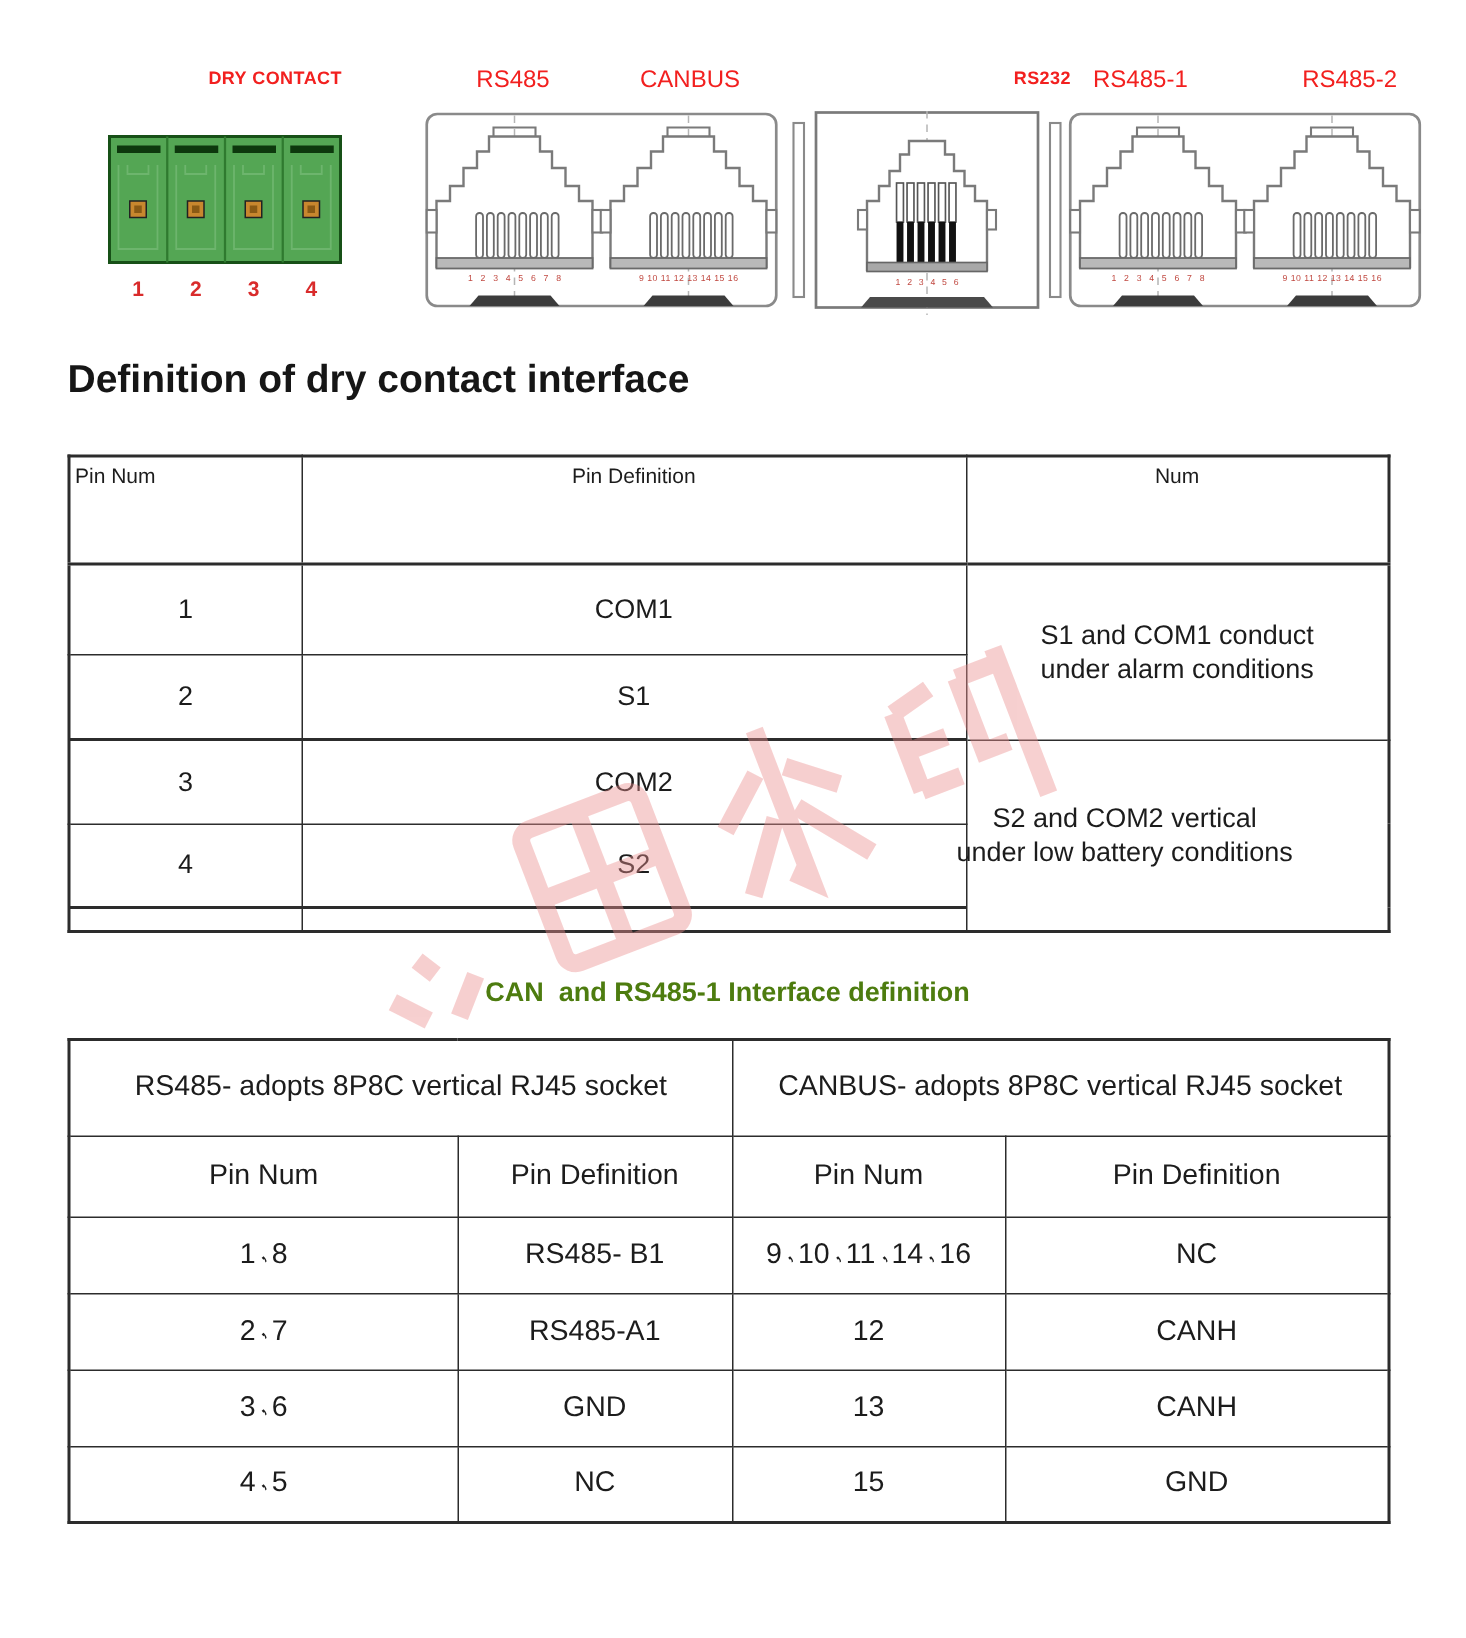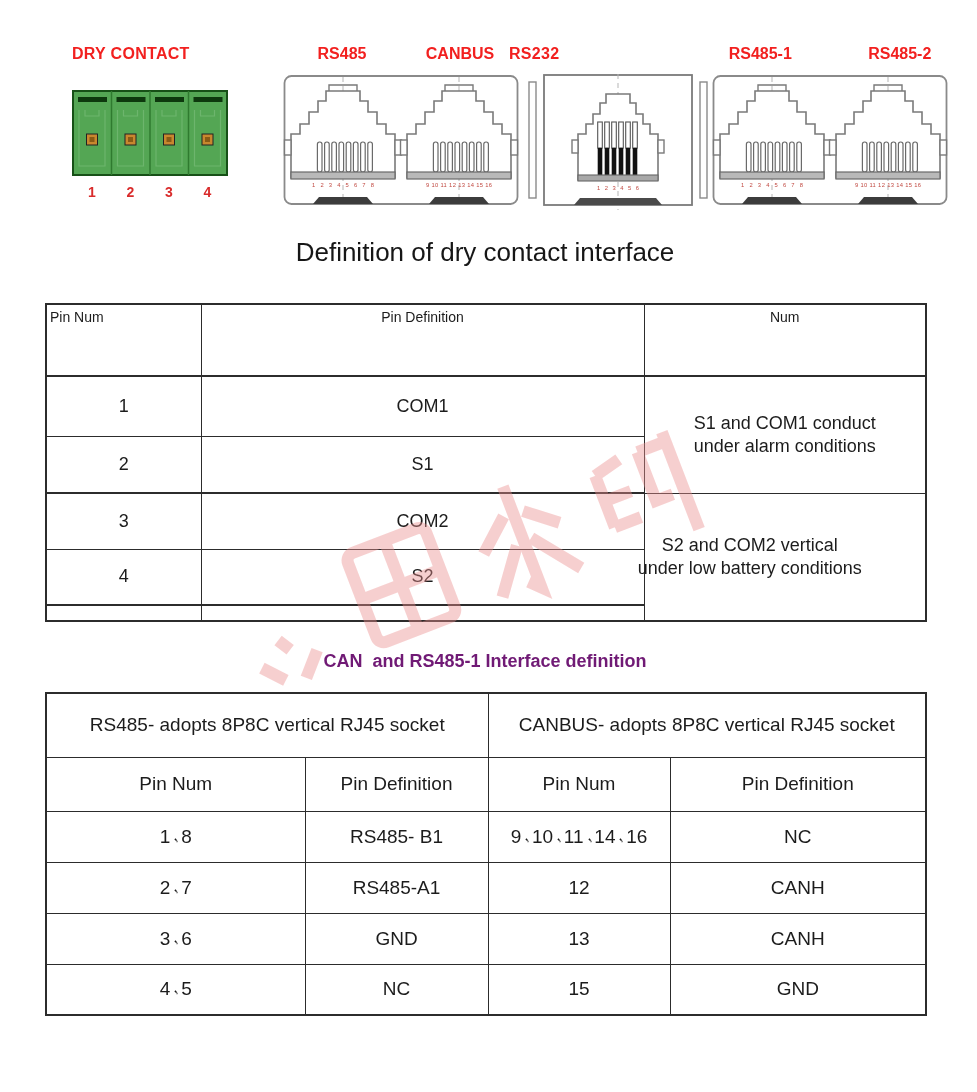--- a/index.html
+++ b/index.html
@@ -2,30 +2,30 @@
 <html><head>
 <meta charset="utf-8">
 <style>
   html,body{margin:0;padding:0;background:#ffffff;}
   #page{position:relative;width:977px;height:1092px;background:#fff;overflow:hidden;
         font-family:"Liberation Sans","DejaVu Sans",sans-serif;color:#1c1c1c;}
 
   .abs{position:absolute;}
 
   
-  .conn-label{position:absolute;top:45px;text-align:left;font-weight:bold;
-              font-size:16px;color:#f2201f;letter-spacing:.3px;}
+  .conn-label{position:absolute;top:45px;text-align:right;font-weight:bold;
+              font-size:12px;color:#f2201f;letter-spacing:.3px;}
   .dual-labels{position:absolute;top:45px;display:flex;}
-  .dual-labels span{flex:1;text-align:center;font-weight:bold;font-size:16px;color:#f2201f;}
-
-  
-  .h-main{position:absolute;left:45px;width:880px;text-align:center;
-          font-size:26px;color:#161616;}
+  .dual-labels span{flex:1;text-align:center;font-weight:normal;font-size:16px;color:#f2201f;}
+
+  
+  .h-main{position:absolute;left:45px;width:880px;
+          font-size:26px;color:#161616;font-weight:bold;}
   .h-sub{position:absolute;left:45px;width:880px;text-align:center;
-         font-size:18px;font-weight:bold;color:#701a75;white-space:pre;}
+         font-size:18px;font-weight:bold;color:#4d7c0f;white-space:pre;}
 
   
   table{border-collapse:collapse;table-layout:fixed;background:transparent;}
   .t1{position:absolute;left:45px;top:303px;width:880px;border:2px solid #2c2c2c;}
   .t1 td{border:1px solid #2c2c2c;text-align:center;vertical-align:middle;
          font-size:18px;color:#1c1c1c;overflow:visible;}
   .t1 tr.hdr td{vertical-align:top;font-size:14px;padding-top:4px;border-bottom-width:2px;}
   .t1 tr.hdr td.first{text-align:left;padding-left:3px;}
   .t1 tr.mid td{border-bottom-width:2px;}
   .t1 tr.last12 td{border-bottom-width:2px;}
@@ -53,21 +53,21 @@
 
 <div id="page">
 
   <div class="conn-label" style="left:72px;width:156px;">DRY CONTACT</div>
 
   <div class="dual-labels" style="left:283px;width:236px;">
     <span>RS485</span>
     <span>CANBUS</span>
   </div>
 
-  <div class="conn-label" style="left:509px;width:192px;">RS232</div>
+  <div class="conn-label" style="left:522px;width:192px;">RS232</div>
 
   <div class="dual-labels" style="left:712px;width:236px;gap:43px;">
     <span>RS485-1</span>
     <span>RS485-2</span>
   </div>
 
   <div class="abs" style="left:72px;top:90px;">
     <svg width="156" height="112" viewBox="0 0 156 112">
       <rect x="1" y="1" width="154" height="84" fill="#54a654" stroke="#175017" stroke-width="2"></rect>
       <g stroke="#2f7a2f" stroke-width="1.5">

